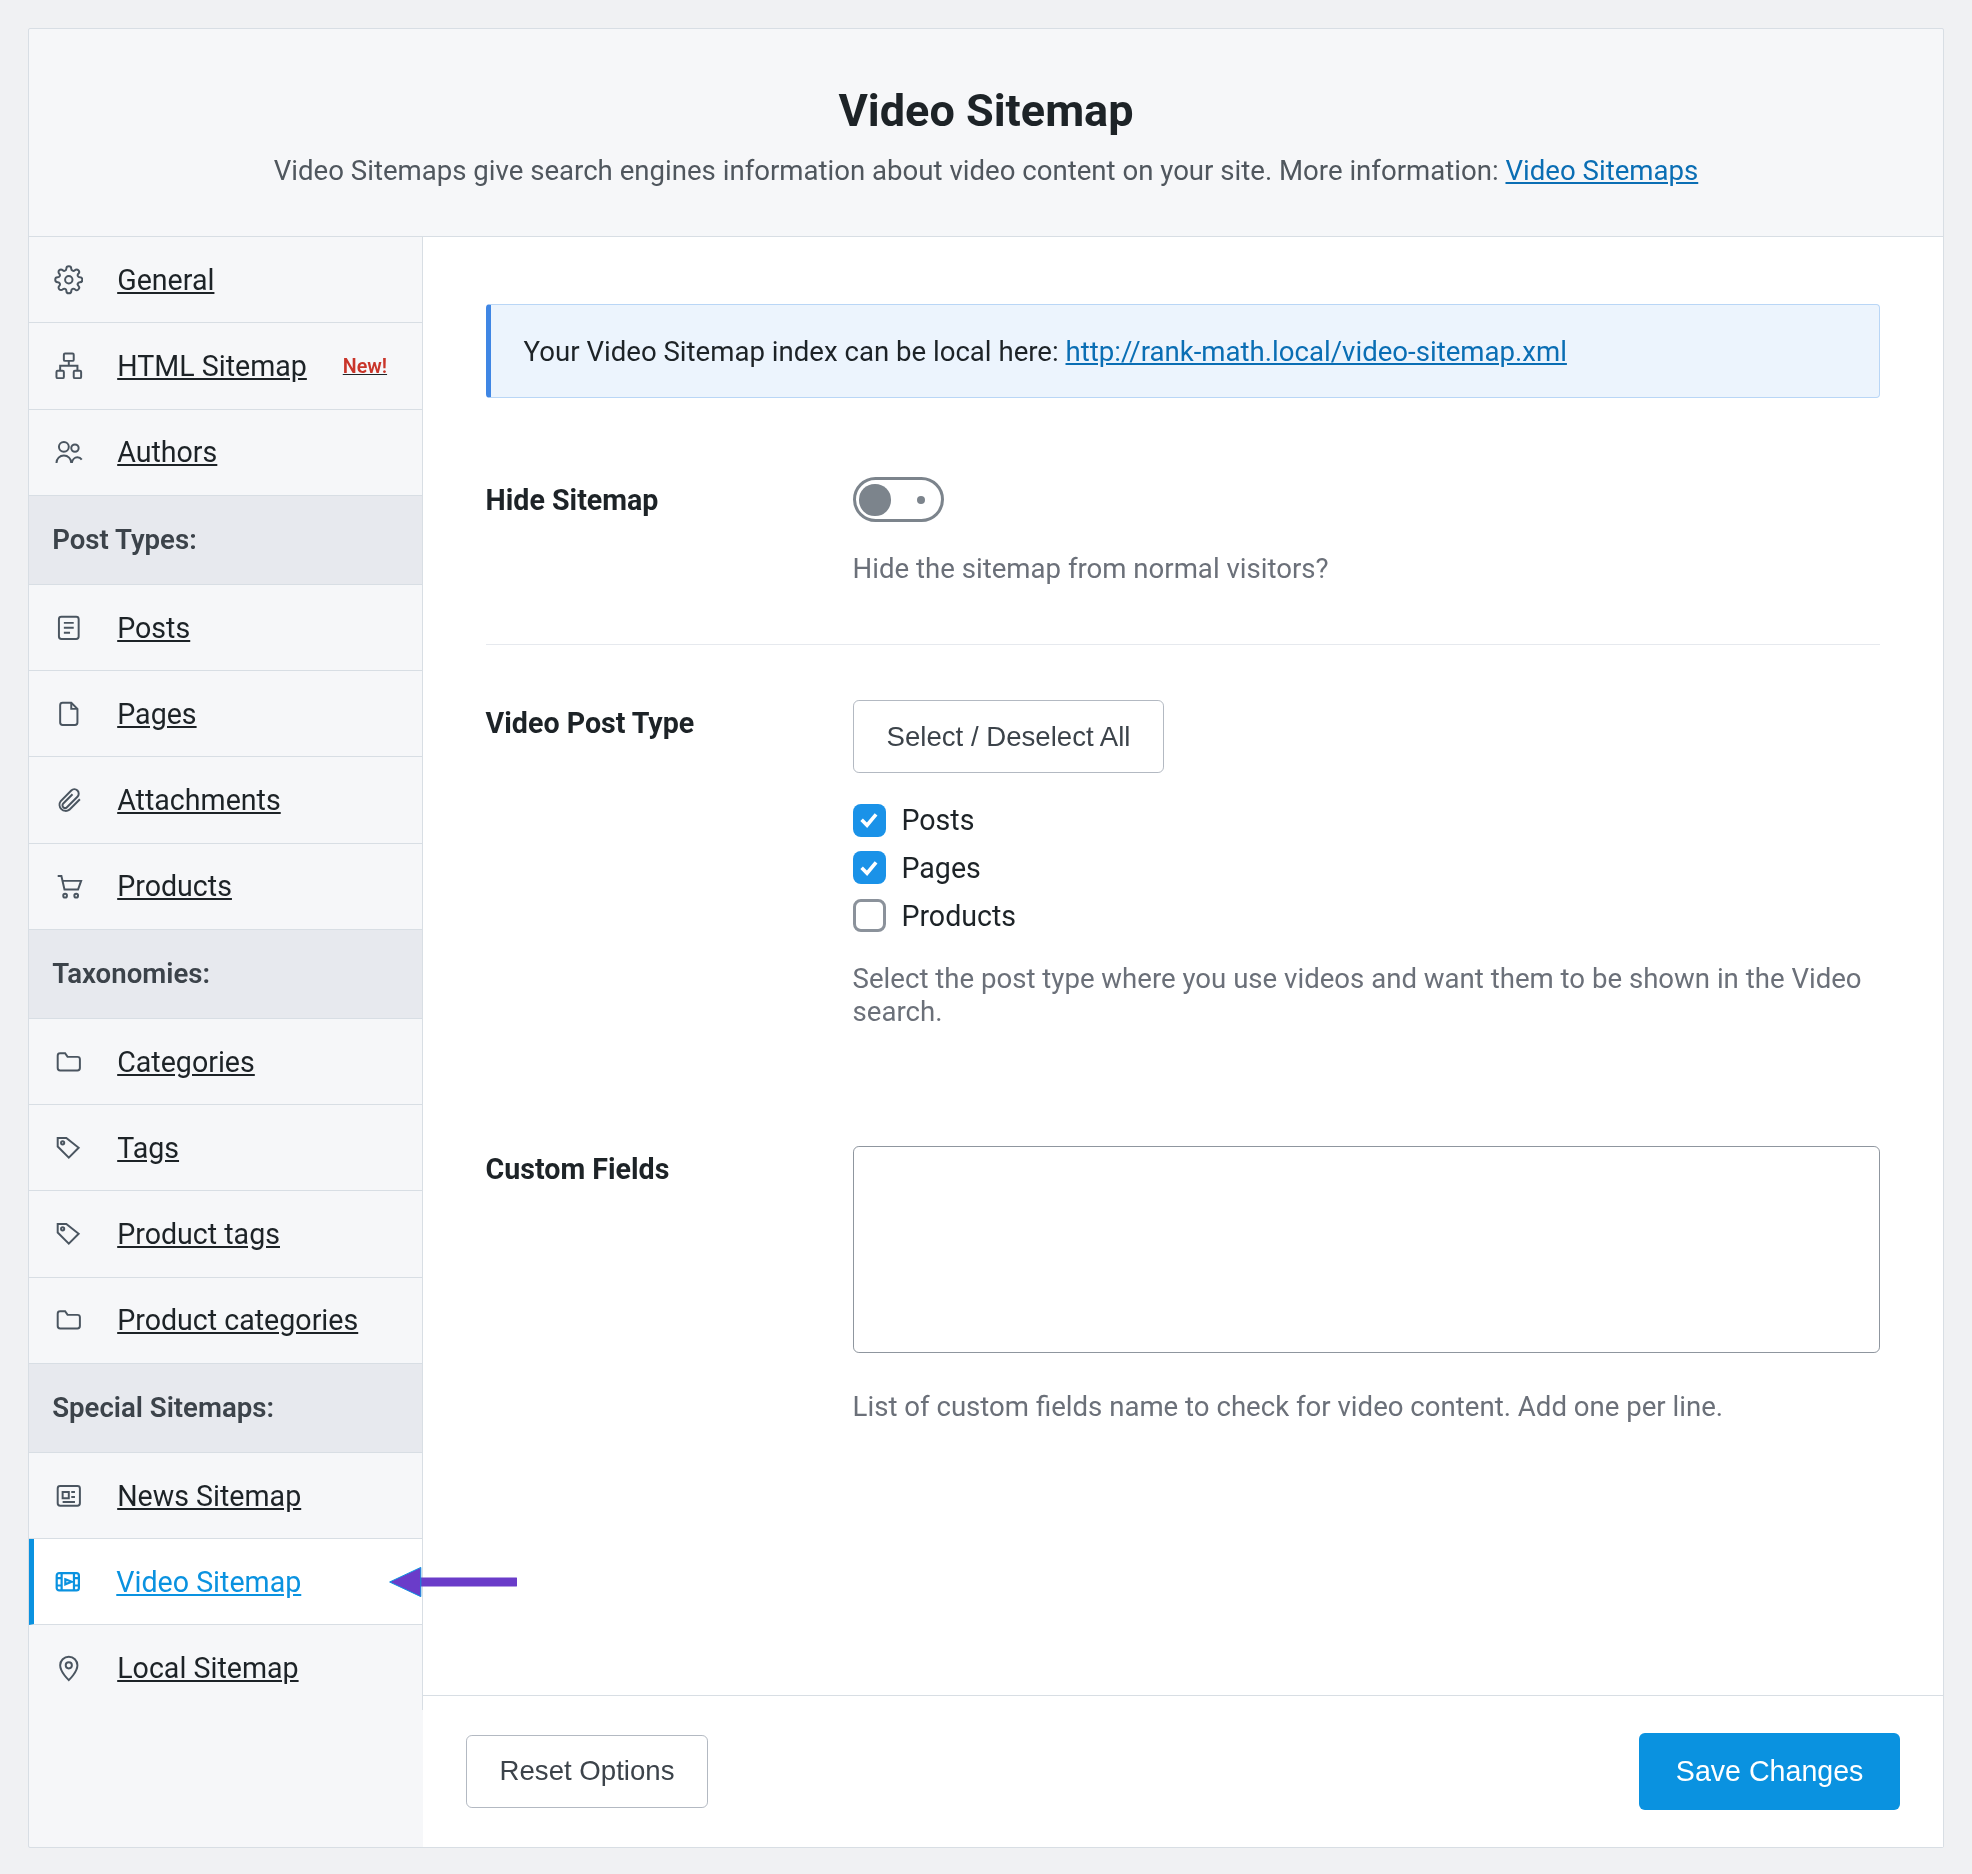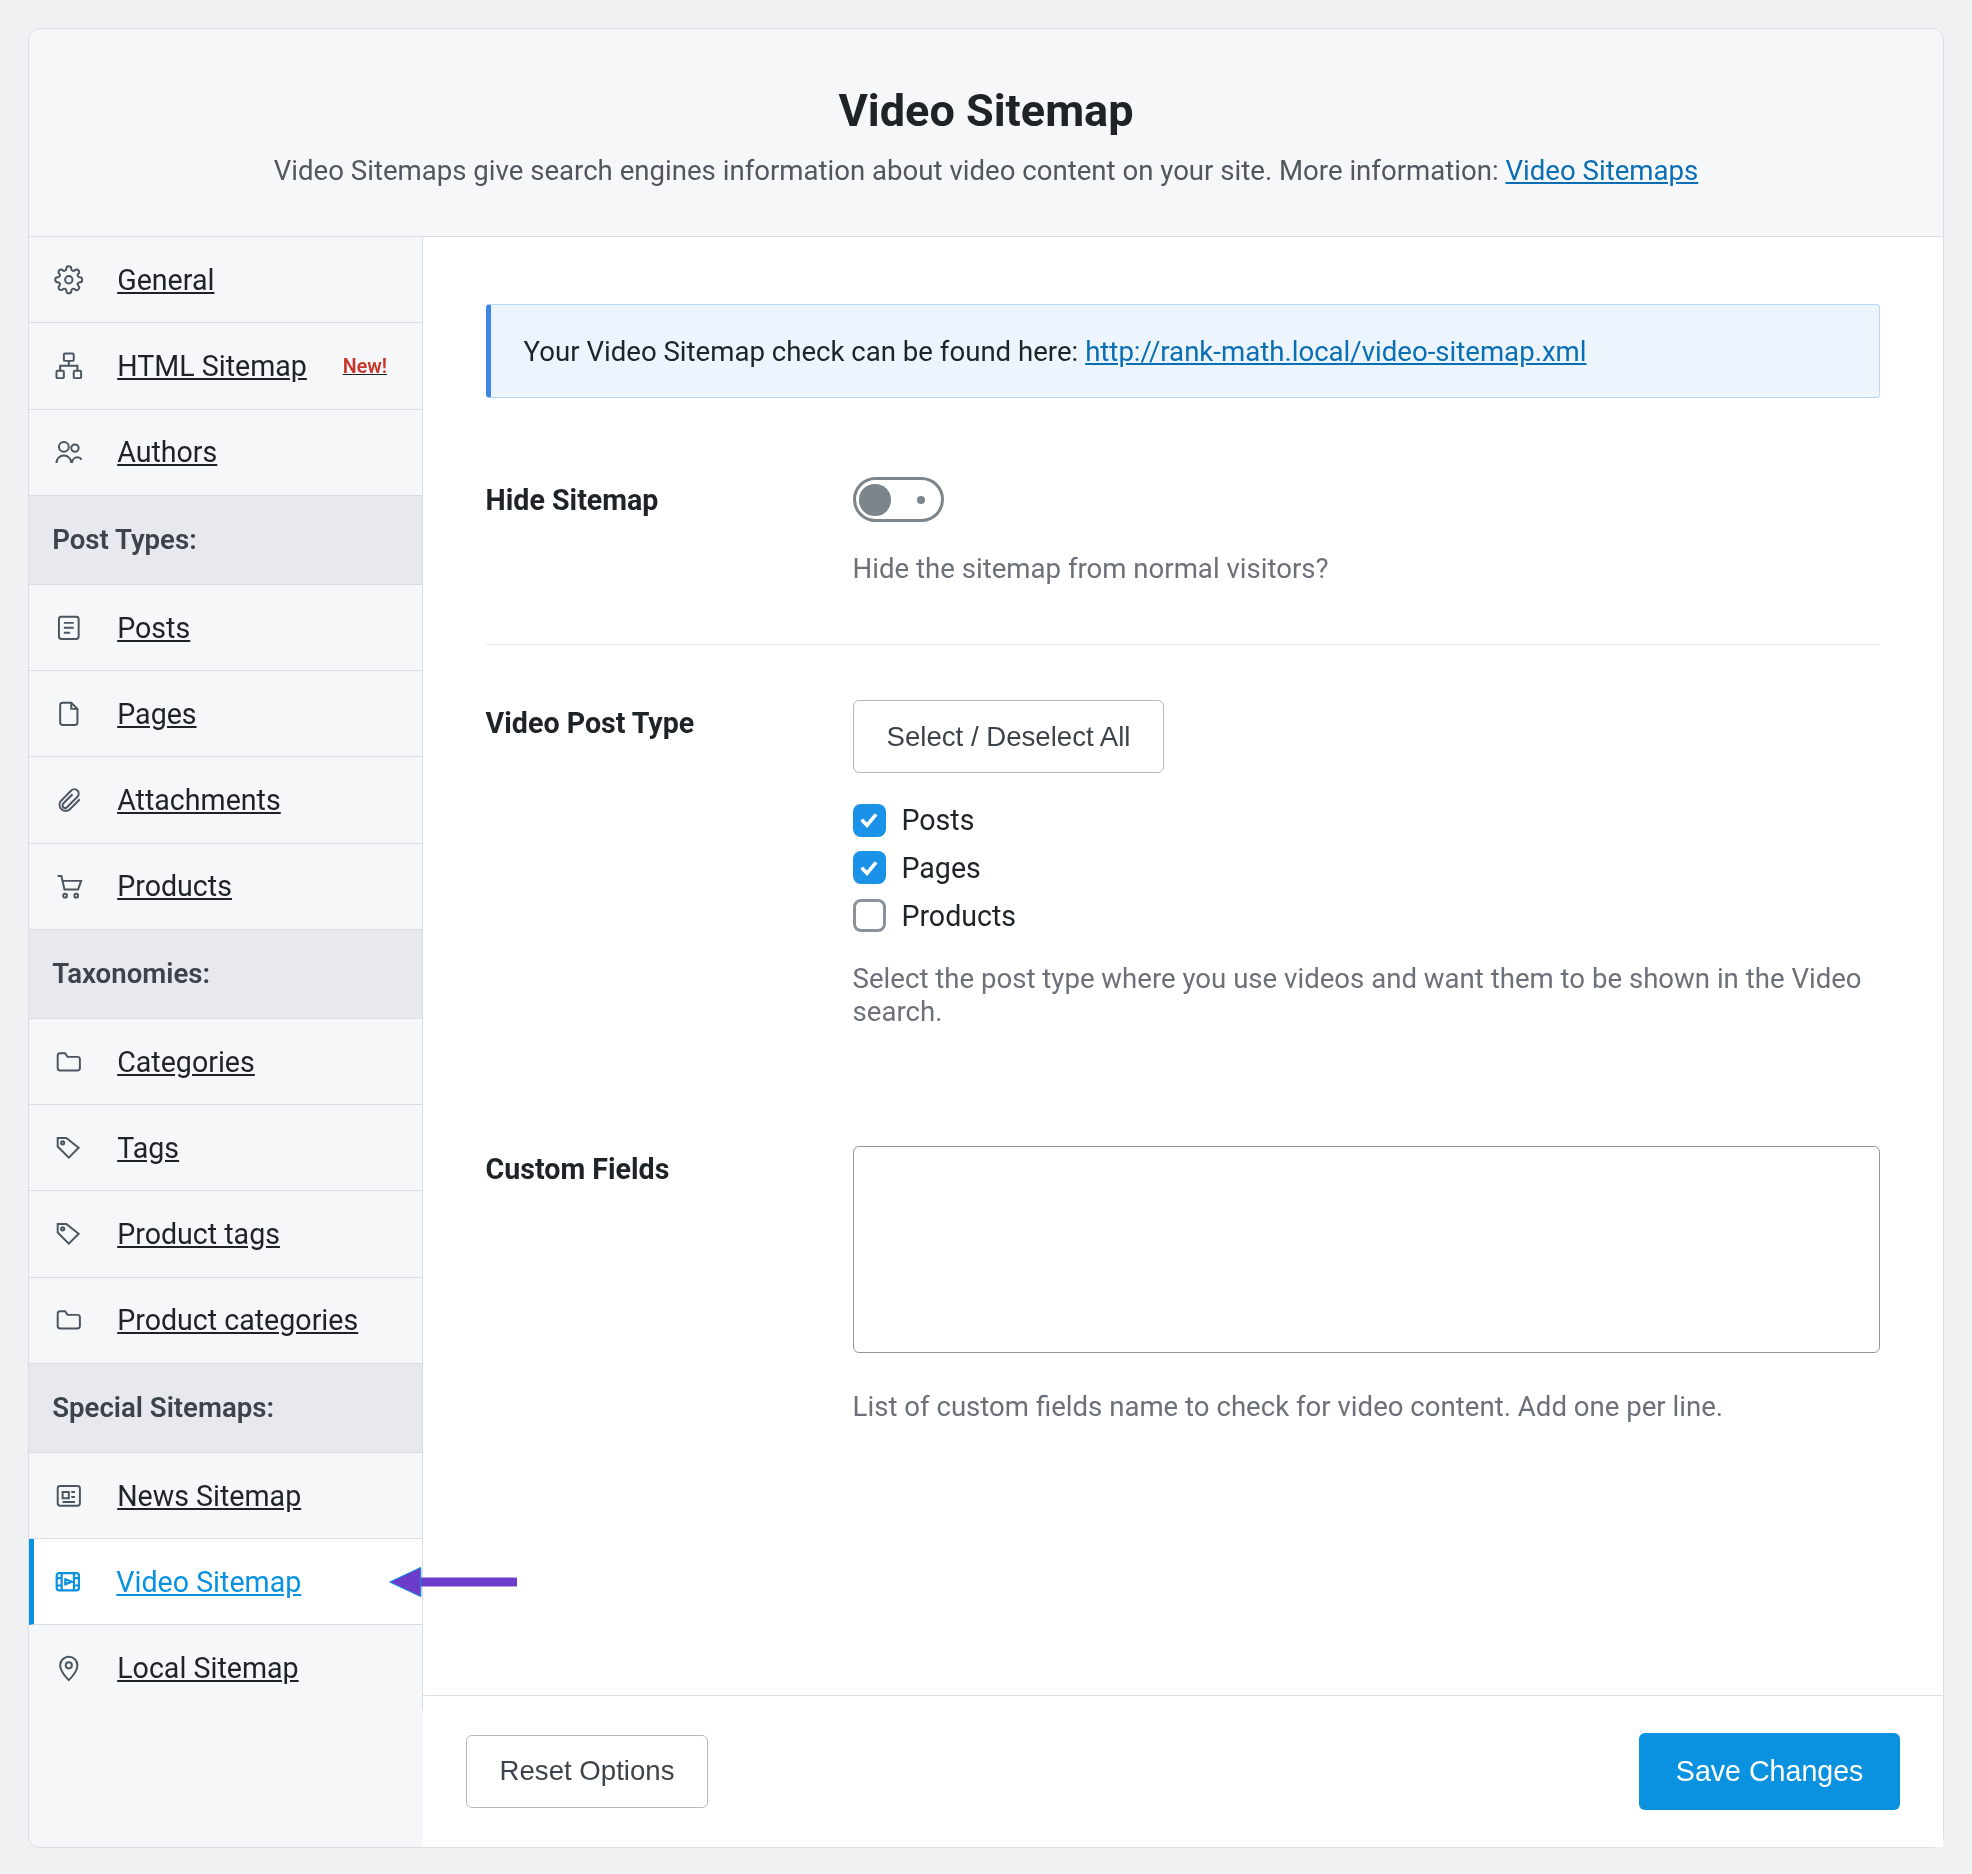--- a/index.html
+++ b/index.html
@@ -7,21 +7,21 @@
     margin: 0;
     background: #f0f1f3;
     font-family: -apple-system, BlinkMacSystemFont, "Segoe UI", Roboto, Helvetica, Arial, sans-serif;
     color: #1d2327;
     font-size: 27.6px;
     padding: 27.6px;
   }
   .container {
     background: #f6f7f9;
     border: 1px solid #d8dee4;
-    border-radius: 12px;
+    border-radius: 2px;
     overflow: visible;
   }
   .header {
     text-align: center;
     padding: 55px 39px 49px 39px;
     border-bottom: 1px solid #d8dee4;
   }
   .header h1 {
     margin: 0 0 17.7px 0;
     font-size: 45px;
@@ -390,21 +390,21 @@
         </span>
         <span>Local Sitemap</span>
       </div>
 
     </div>
 
     <div style="display:flex;flex-direction:column">
       <div class="content">
 
         <div class="notice">
-          <span>Your Video Sitemap check can be found here: </span><a href="#">http://rank-math.local/video-sitemap.xml</a>
+          <span>Your Video Sitemap index can be local here: </span><a href="#">http://rank-math.local/video-sitemap.xml</a>
         </div>
 
         <div class="setting hr">
           <div class="setting-label">Hide Sitemap</div>
           <div>
             <div class="toggle">
               <span class="knob"></span>
                 <span class="dot"></span>
             </div>
             <div class="help">Hide the sitemap from normal visitors?</div>

